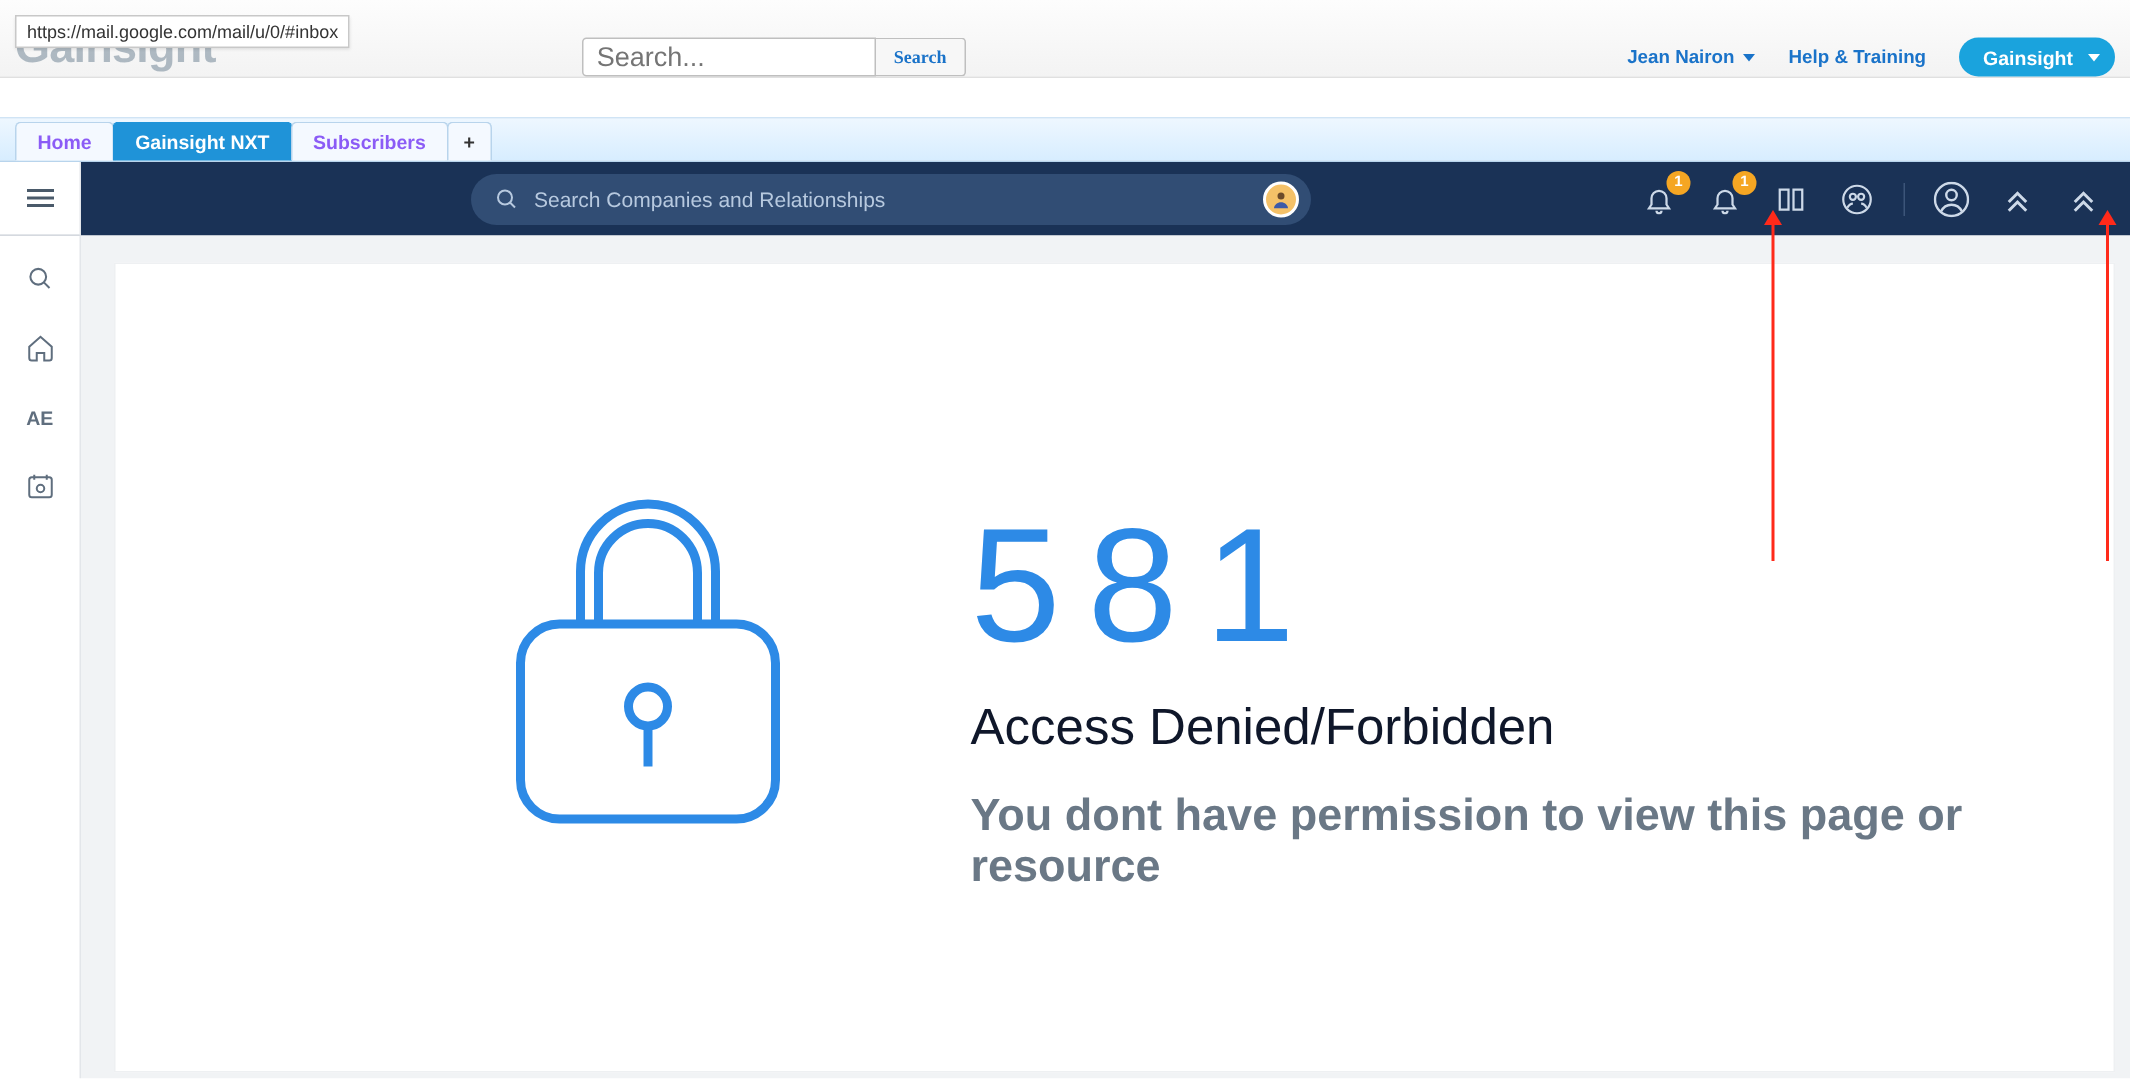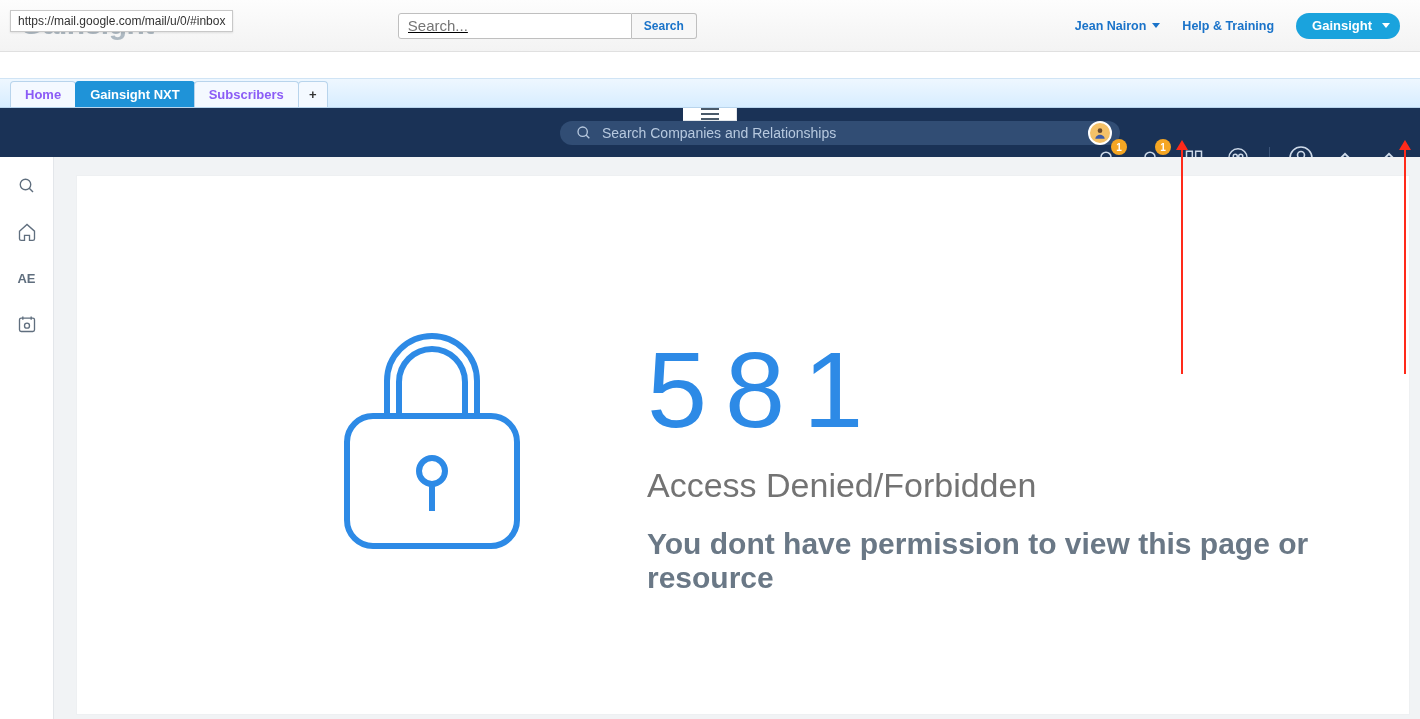--- a/index.html
+++ b/index.html
@@ -5,22 +5,22 @@
   * { box-sizing: border-box; margin: 0; padding: 0; }
   html, body { width: 1420px; height: 719px; font-family: -apple-system, BlinkMacSystemFont, "Segoe UI", Arial, sans-serif; overflow: hidden; background:#fff; }
 
   
   .sf-header {
     position: relative;
     height: 52px;
     background: linear-gradient(#fdfdfd,#f3f3f3);
     border-bottom: 1px solid #e0e0e0;
     display:flex;
-    align-items:center;
-    padding: 0 20px;
+    align-items:flex-end;
+    padding: 0 10px;
   }
   .sf-logo {
     font-size: 30px;
     font-weight: 700;
     color: #2b4a63;
     letter-spacing: -0.5px;
     opacity: 0.35;
     margin-right: 14px;
     position: relative;
     top:-2px;
@@ -33,39 +33,39 @@
     font-size:12px;
     padding:3px 7px;
     color:#333;
     z-index:50;
     box-shadow:0 1px 2px rgba(0,0,0,0.1);
   }
   .sf-search-wrap {
     display:flex; align-items:center; margin-left:230px;
   }
   .sf-search-input {
-    height:26px; width:234px;
+    height:26px; width:196px;
     border:1px solid #bfbfbf;
     border-radius:3px 0 0 3px;
     padding:0 9px;
-    font-size:15px;
+    font-size:18px;
     outline:none;
-    text-decoration:underline;
   }
   .sf-search-btn {
     height:26px;
     border:1px solid #bfbfbf;
     border-left:none;
     border-radius:0 3px 3px 0;
     background:#f7f7f7;
     color:#1a73c9;
     font-size:12px;
     font-weight:700;
     padding:0 12px;
     cursor:pointer;
+    font-family:Liberation Serif, serif;
   }
   .sf-right {
     margin-left:auto; display:flex; align-items:center; gap:22px;
     font-size:12.5px;
   }
   .sf-user { color:#1a73c9; font-weight:700; display:flex; align-items:center; gap:6px; cursor:pointer;}
   .sf-link { color:#1a73c9; font-weight:700; cursor:pointer;}
   .sf-app-pill {
     background:#1aa3dd;
     color:#fff;
@@ -117,21 +117,20 @@
     width:30px; justify-content:center; font-weight:900; color:#333; background:#f4f9ff;
   }
 
   
   .app-row {
     position:relative;
     height:49px;
     background:#1a3256;
     display:flex;
     align-items:center;
-    flex-direction:column;
   }
   .side-col {
     width:54px;
     background:#fff;
     border-right:1px solid #e3e6ea;
   }
   .side-col.top-slot {
     height:49px;
     display:flex;align-items:center;justify-content:center;
     border-bottom:1px solid #e3e6ea;
@@ -204,21 +203,21 @@
   .code{
     font-size:108px;
     font-weight:200;
     color:#2d8ae6;
     letter-spacing:18px;
     line-height:1;
     font-family: "Segoe UI", Arial, sans-serif;
   }
   .title{
     font-size:34px;
-    color:#737373;
+    color:#0f172a;
     margin-top:22px;
     font-weight:400;
   }
   .subtitle{
     font-size:30px;
     color:#6a7886;
     margin-top:22px;
     font-weight:700;
   }
 

